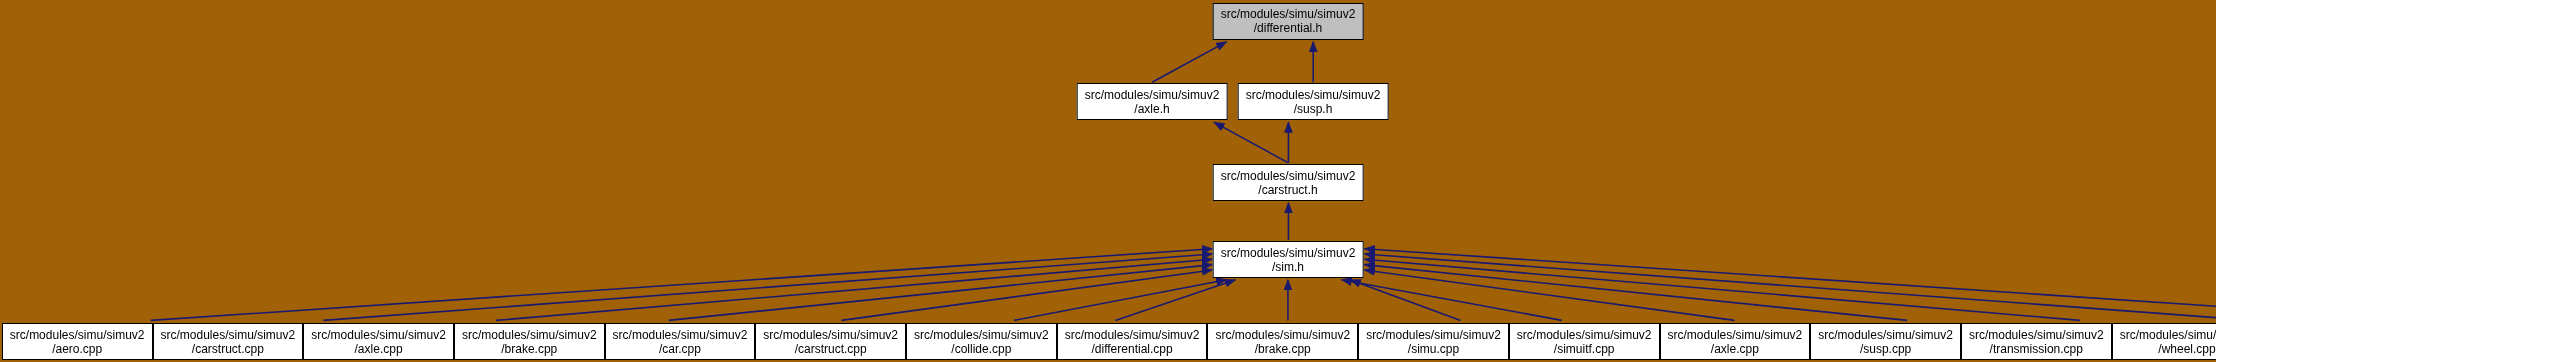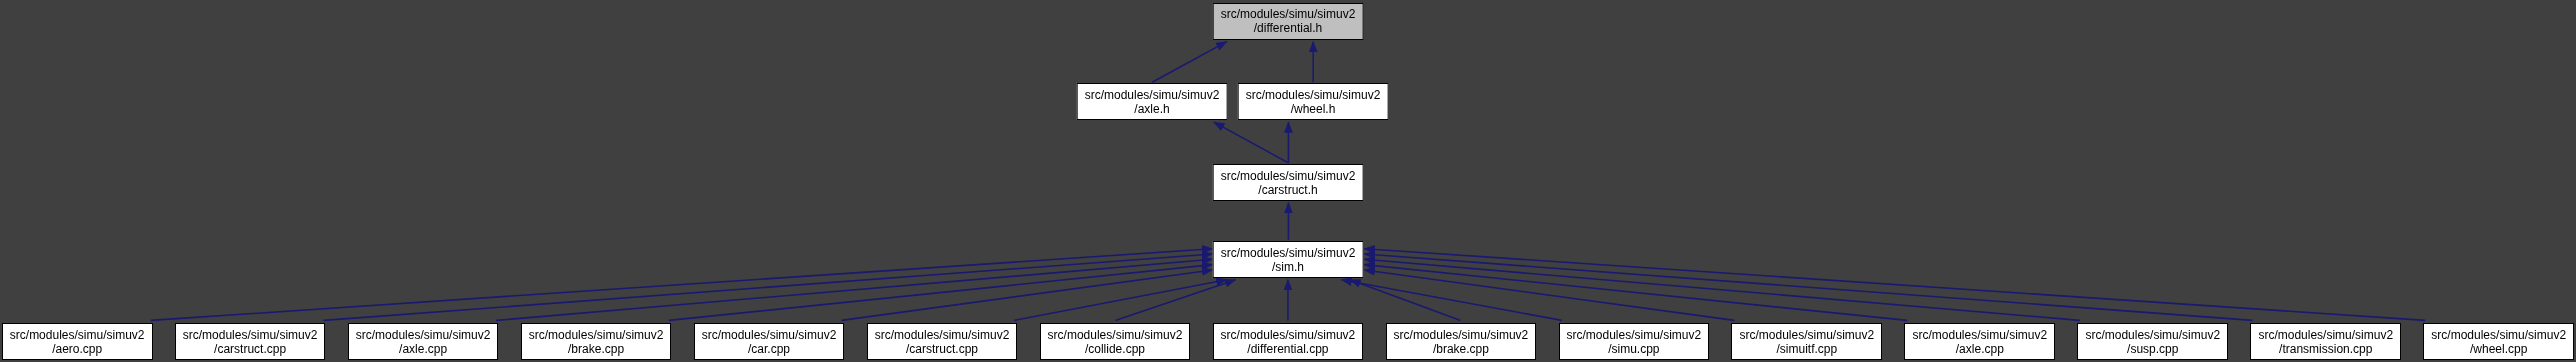--- a/index.html
+++ b/index.html
@@ -4,23 +4,23 @@
 <title>Include dependency graph</title>
 <style>
   html, body {
     margin: 0;
     padding: 0;
     background: #ffffff;
     font-family: "Liberation Sans", sans-serif;
   }
   #graph {
     position: relative;
-    width: 2576px;
+    width: 2216px;
     height: 362px;
-    background: #404040;
+    background: #a16207;
     overflow: hidden;
   }
   #edge-layer {
     position: absolute;
     left: 0; top: 0;
     width: 2576px;
     height: 362px;
     z-index: 0;
     pointer-events: none;
   }
@@ -93,21 +93,21 @@
       <div class="node highlight upper" data-interactable="false" style="left: 1288px; top: 2.7px;">
         <span data-interactable="false">src/modules/simu/simuv2</span>
         <span data-interactable="false">/differential.h</span>
       </div>
       <div class="node upper" data-interactable="true" style="left: 1152px; top: 83px;">
         <span data-interactable="false">src/modules/simu/simuv2</span>
         <span data-interactable="false">/axle.h</span>
       </div>
       <div class="node upper" data-interactable="true" style="left: 1313px; top: 83px;">
         <span data-interactable="false">src/modules/simu/simuv2</span>
-        <span data-interactable="false">/wheel.h</span>
+        <span data-interactable="false">/susp.h</span>
       </div>
       <div class="node upper" data-interactable="true" style="left: 1288px; top: 164px;">
         <span data-interactable="false">src/modules/simu/simuv2</span>
         <span data-interactable="false">/carstruct.h</span>
       </div>
       <div class="node upper" data-interactable="true" style="left: 1288px; top: 241px;">
         <span data-interactable="false">src/modules/simu/simuv2</span>
         <span data-interactable="false">/sim.h</span>
       </div>
     </div>

